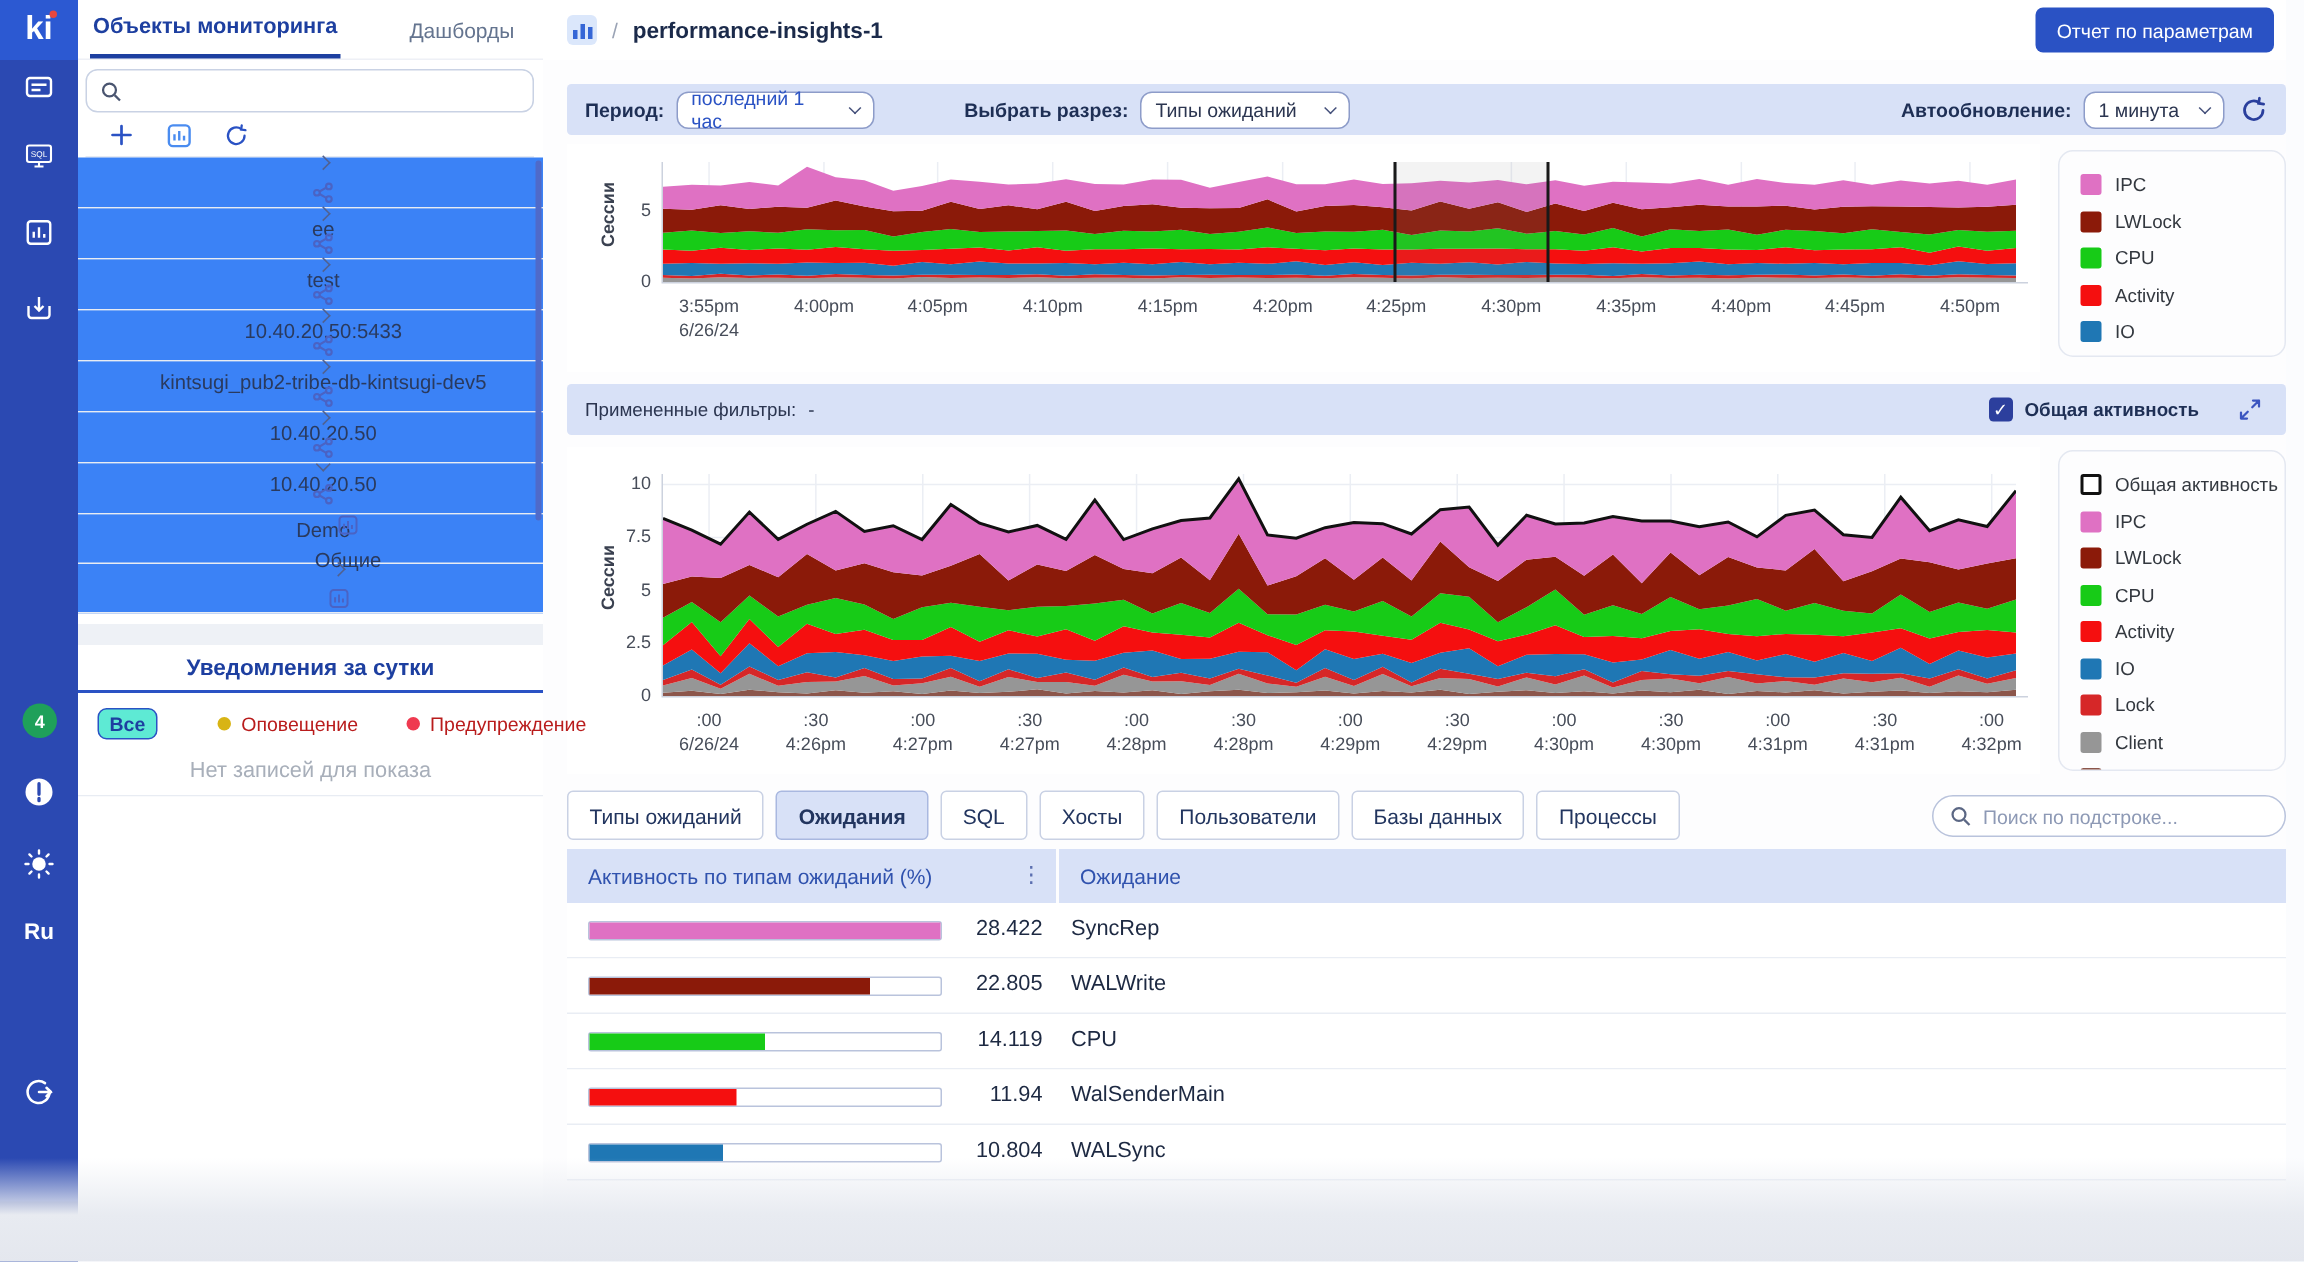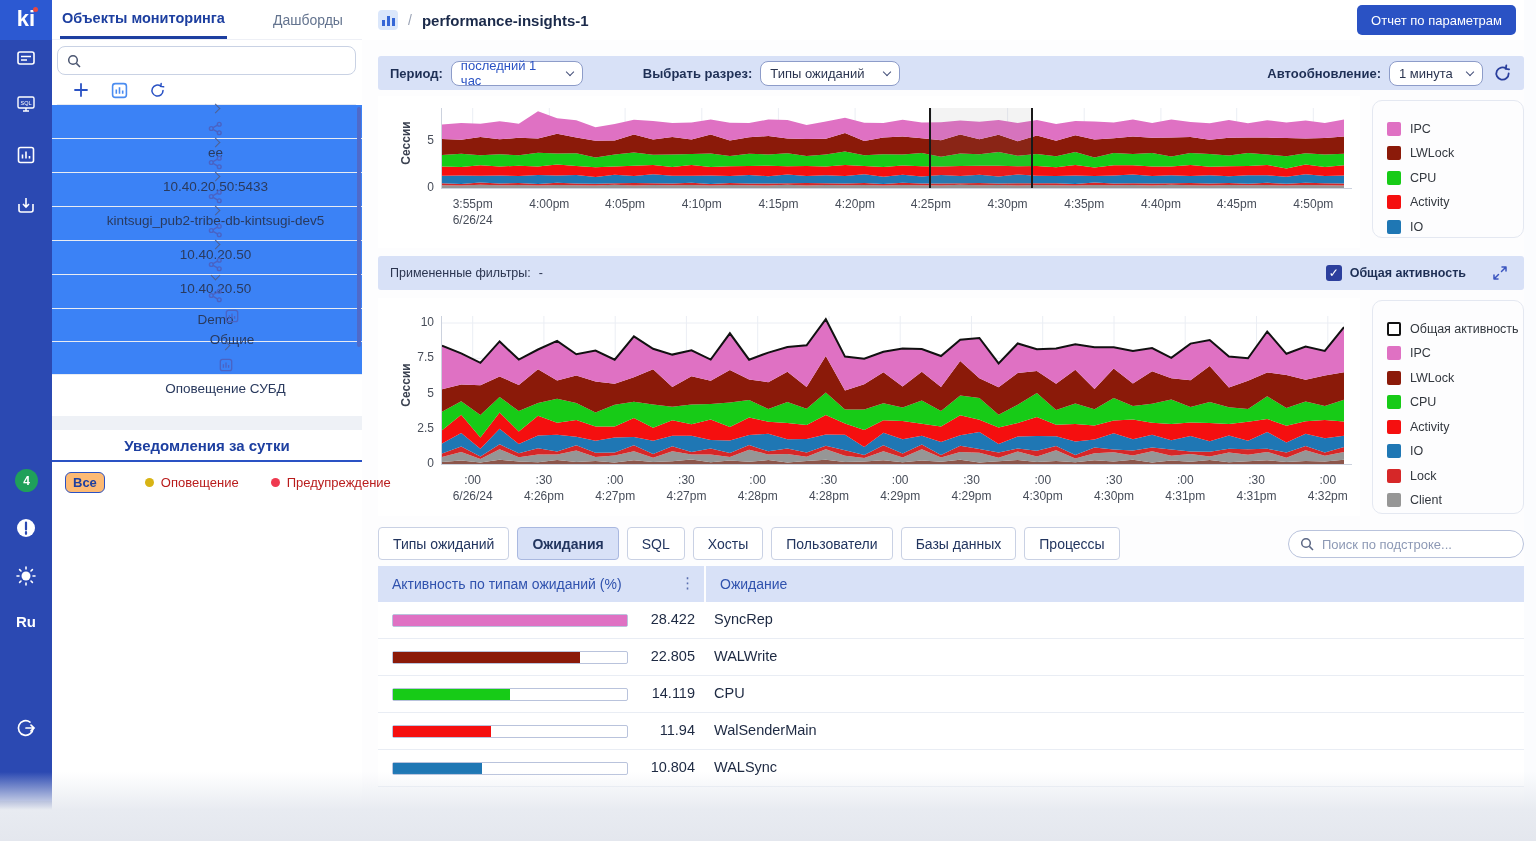--- a/index.html
+++ b/index.html
@@ -38,21 +38,21 @@
   .tree-label { font-size:13.5px; color:#2a3a5e; white-space:nowrap; }
   .chev { width:7px; height:7px; border-right:1.8px solid #51618f; border-bottom:1.8px solid #51618f;
           transform:rotate(-45deg); flex:0 0 auto; }
   .chev.down { transform:rotate(45deg); margin-top:-3px; }
   .tree-scrollbar { position:absolute; right:1px; top:2px; width:4px; height:240px; background:#4f6ac9; border-radius:2px; }
   .lp-gap { position:absolute; left:0; top:416px; width:310px; height:14px; background:#eef1f6; }
   .lp-notif-header { position:absolute; left:0; top:430px; width:310px; height:32px; background:#fff; text-align:center;
                      line-height:32px; font-weight:bold; font-size:15px; color:#1d3fa0; border-bottom:2px solid #2a52c4; }
   .lp-filters { position:absolute; left:0; top:464px; width:310px; height:36px; background:#fff; display:flex; align-items:center; }
   .btn-all { margin-left:13px; padding:2px 7px; border:1.5px solid #2a52c4; border-radius:6px; font-size:13px; font-weight:bold;
-             color:#1d3fa0; background:#fdba74; cursor:pointer; font-family:inherit; }
+             color:#1d3fa0; background:#5eead4; cursor:pointer; font-family:inherit; }
   .dotlbl { display:flex; align-items:center; gap:7px; font-size:13px; color:#b91c1c; cursor:pointer; }
   .dotlbl .dot { width:9px; height:9px; border-radius:50%; }
   .lp-empty { position:absolute; left:0; top:500px; width:310px; height:31px; background:#fff; text-align:center;
               line-height:28px; font-size:14.5px; color:#a8afba; border-bottom:1px solid #e8ecf3; }
   .lp-rest { position:absolute; left:0; top:531px; width:310px; height:310px; background:#fff; }
 
   
   #main { position:absolute; left:362px; top:0; width:1162px; height:841px; background:#fdfdfe; }
   .main-header { position:absolute; left:0; top:0; width:1162px; height:40px; background:#fff; }
   .breadcrumb { position:absolute; left:16px; top:0; height:40px; display:flex; align-items:center; gap:10px; }
@@ -90,21 +90,21 @@
   .ytick { position:absolute; width:34px; text-align:right; font-size:12px; color:#474d59; }
   .xticks { position:absolute; left:64px; width:902px; }
   .xtick { position:absolute; width:90px; margin-left:-45px; text-align:center; font-size:12px; color:#474d59; line-height:16px; }
   .brush { position:absolute; top:0; height:100%; border-left:2px solid #191919; border-right:2px solid #191919;
            background:rgba(140,140,140,0.10); cursor:ew-resize; }
 
   .legend-card { position:absolute; left:1010px; width:152px; background:#fdfdfe; border:1px solid #e4e8f1; border-radius:10px;
                  padding:10px 0 6px 14px; overflow:hidden; }
   #legend1 { top:100px; height:138px; }
   #legend2 { top:300px; height:214px; }
-  .lg-item { display:flex; align-items:flex-end; gap:9px; height:24.5px; cursor:pointer; }
+  .lg-item { display:flex; align-items:center; gap:9px; height:24.5px; cursor:pointer; }
   .lg-sw { width:14px; height:14px; border-radius:2px; flex:0 0 auto; }
   .lg-sw.outline { background:#fff; border:2.5px solid #111; }
   .lg-label { font-size:12.5px; color:#33383f; white-space:nowrap; }
 
   #applied-strip { top:256px; }
   .applied-text { font-size:12.5px; color:#2b3550; }
   .applied-value { font-size:12.5px; color:#2b3550; margin-left:8px; }
   .total-check { display:flex; align-items:center; gap:8px; cursor:pointer; }
   .checkbox { width:16px; height:16px; background:#2c3f9d; border-radius:3px; color:#fff; font-size:12px; line-height:16px;
               text-align:center; }
@@ -248,20 +248,32 @@
         <div class="tree-row">
           <span class="chev"></span>
           <span style="display: flex;">
             <svg width="15" height="15" viewBox="0 0 16 16" fill="none" stroke="#4a63c4" stroke-width="1.5">
               <circle cx="3.5" cy="8" r="2"></circle>
               <circle cx="12" cy="3.5" r="2"></circle>
               <circle cx="12" cy="12.5" r="2"></circle>
               <path d="M5.4 7.1 L10.1 4.4 M5.4 8.9 L10.1 11.6"></path>
             </svg>
           </span>
+          <span class="tree-label">test</span>
+        </div>
+        <div class="tree-row">
+          <span class="chev"></span>
+          <span style="display: flex;">
+            <svg width="15" height="15" viewBox="0 0 16 16" fill="none" stroke="#4a63c4" stroke-width="1.5">
+              <circle cx="3.5" cy="8" r="2"></circle>
+              <circle cx="12" cy="3.5" r="2"></circle>
+              <circle cx="12" cy="12.5" r="2"></circle>
+              <path d="M5.4 7.1 L10.1 4.4 M5.4 8.9 L10.1 11.6"></path>
+            </svg>
+          </span>
           <span class="tree-label">10.40.20.50:5433</span>
         </div>
         <div class="tree-row">
           <span class="chev"></span>
           <span style="display: flex;">
             <svg width="15" height="15" viewBox="0 0 16 16" fill="none" stroke="#4a63c4" stroke-width="1.5">
               <circle cx="3.5" cy="8" r="2"></circle>
               <circle cx="12" cy="3.5" r="2"></circle>
               <circle cx="12" cy="12.5" r="2"></circle>
               <path d="M5.4 7.1 L10.1 4.4 M5.4 8.9 L10.1 11.6"></path>
@@ -331,20 +343,21 @@
       <button class="btn-all">Все</button>
       <div class="dotlbl" style="margin-left:40px">
         <span class="dot" id="alert-dot" style="background: rgb(216, 180, 20);"></span>
         <span>Оповещение</span>
       </div>
       <div class="dotlbl" style="margin-left:32px">
         <span class="dot" id="warn-dot" style="background: rgb(239, 58, 80);"></span>
         <span>Предупреждение</span>
       </div>
     </div>
+    <div class="lp-empty">Нет записей для показа</div>
     <div class="lp-rest"></div>
   </div>
 
   <div id="main">
     <div class="main-header">
       <div class="breadcrumb">
         <div class="bc-icon">
             <i style="height:6px"></i>
             <i style="height:10px"></i>
             <i style="height:8px"></i>

